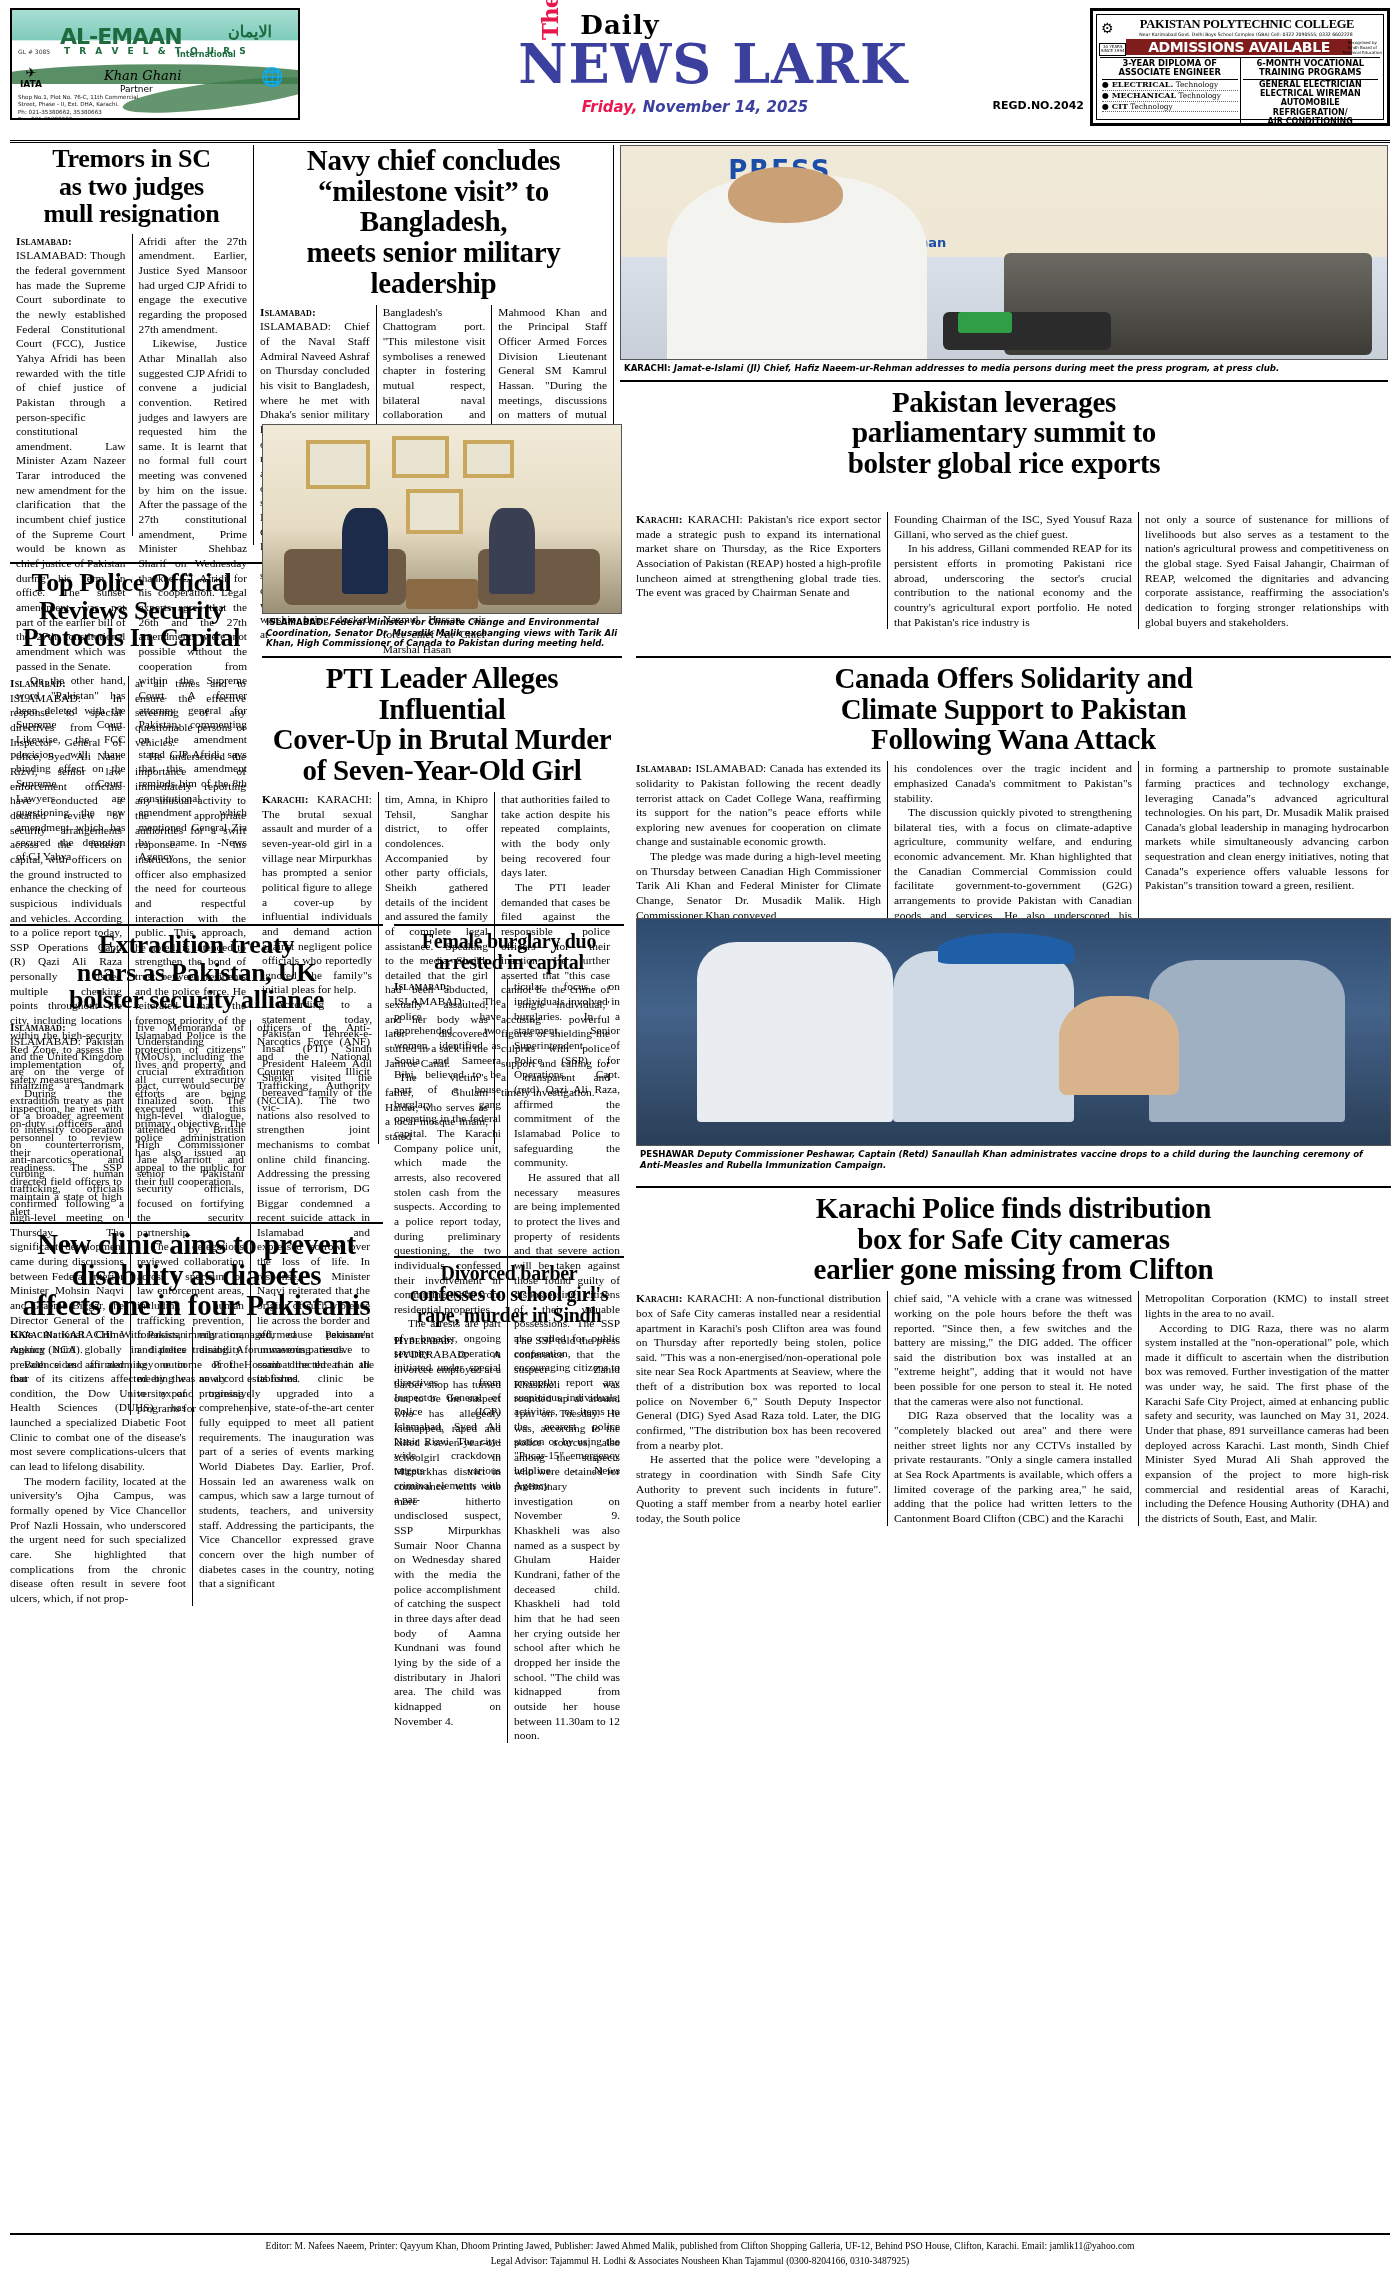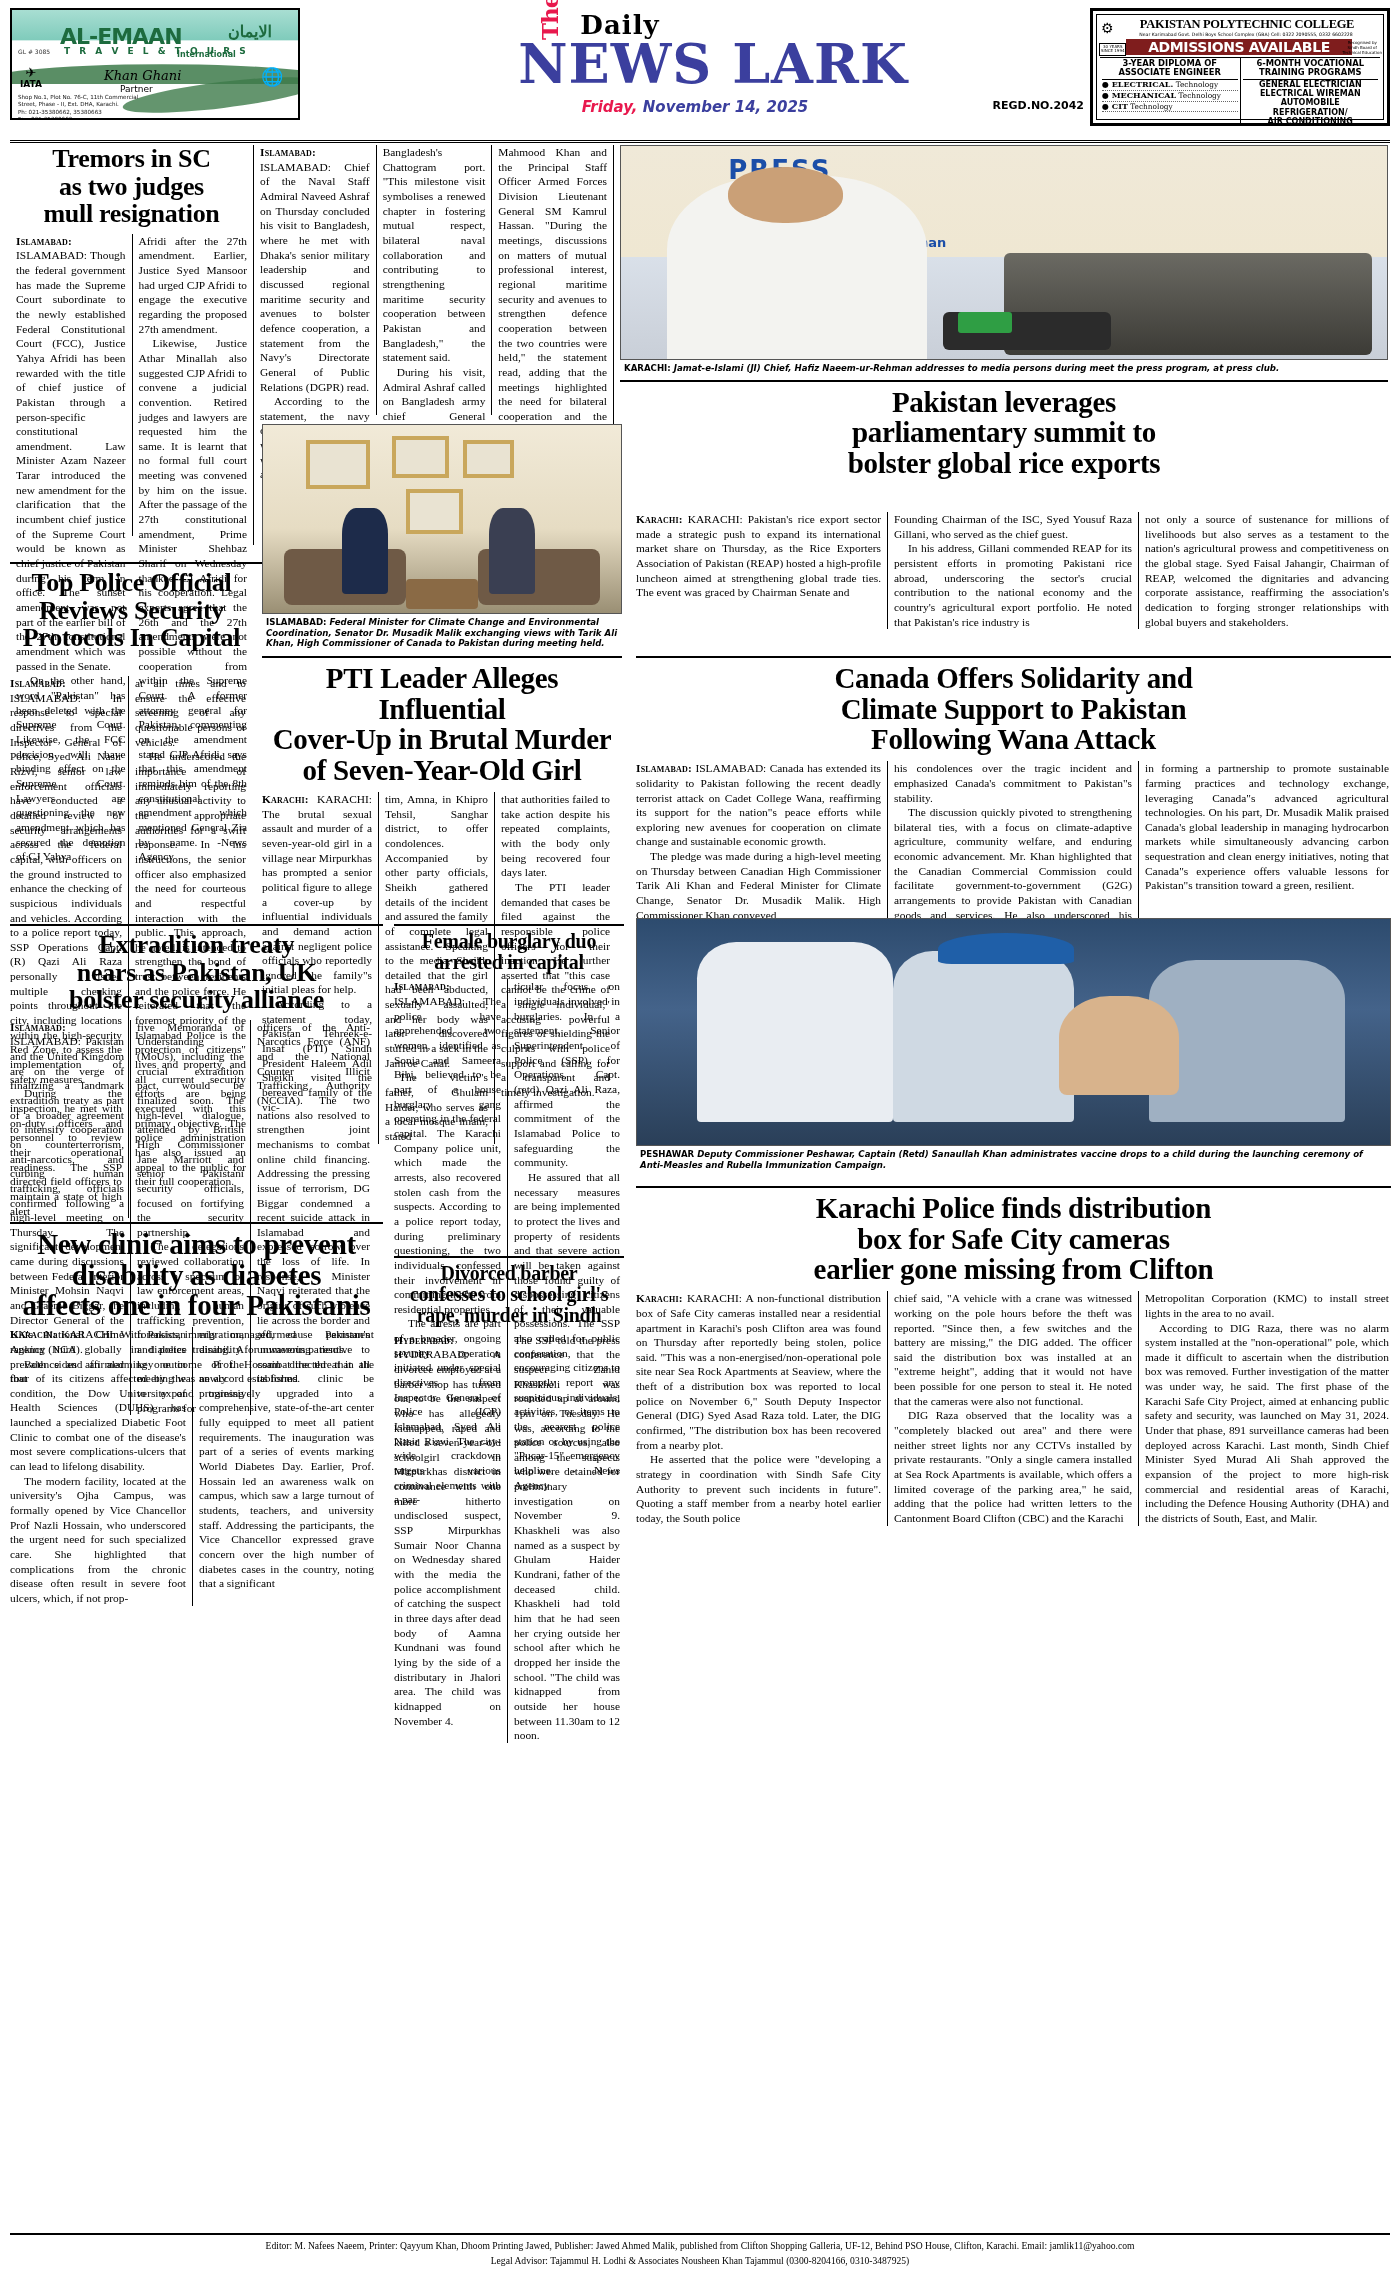--- a/index.html
+++ b/index.html
@@ -283,20 +283,23 @@
         <div class="col" style="width:116px;padding-right:0">
           <div class="bt">
             <p class="first"><span>Afridi after the 27th amendment. Earlier, Justice Syed Mansoor had urged CJP Afridi to engage the executive regarding the proposed 27th amendment.</span></p>
             <p><span>Likewise, Justice Athar Minallah also suggested CJP Afridi to convene a judicial convention. Retired judges and lawyers are requested him the same. It is learnt that no formal full court meeting was convened by him on the issue. After the passage of the 27th constitutional amendment, Prime Minister Shehbaz Sharif on Wednesday thanked CJ Afridi for his cooperation. Legal experts agree that the 26th and the 27th amendments were not possible without the cooperation from within the Supreme Court. A former attorney general for Pakistan, commenting on the amendment stated CJP Afridi, says that this amendment reminds him of the 8th constitutional amendment which mentioned General Zia by name. -News Agency</span></p>
           </div>
         </div>
       </div>
     </div>
 
     <div class="col" style="width:360px">
+      <div class="hl hl-2" style="white-space:pre-line;margin-bottom:6px">Navy chief concludes
+“milestone visit” to Bangladesh,
+meets senior military leadership</div>
       <div class="cols" style="height:270px">
         <div class="col" style="width:116px;padding-left:0;border:none">
           <div class="bt">
             <p class="first"><span class="dl">Islamabad:</span> <span>ISLAMABAD: Chief of the Naval Staff Admiral Naveed Ashraf on Thursday concluded his visit to Bangladesh, where he met with Dhaka's senior military leadership and discussed regional maritime security and avenues to bolster defence cooperation, a statement from the Navy's Directorate General of Public Relations (DGPR) read.</span></p>
             <p><span>According to the statement, the navy chief's visit coincided with the PNS Saif warship being docked at</span></p>
           </div>
         </div>
         <div class="col" style="width:116px">
           <div class="bt">
             <p class="first"><span>Bangladesh's Chattogram port. "This milestone visit symbolises a renewed chapter in fostering mutual respect, bilateral naval collaboration and contributing to strengthening maritime security cooperation between Pakistan and Bangladesh," the statement said.</span></p>

